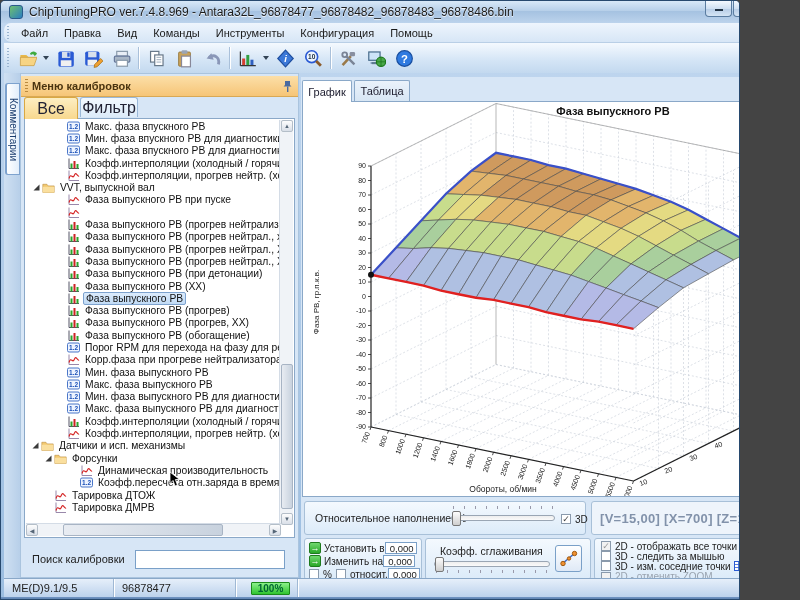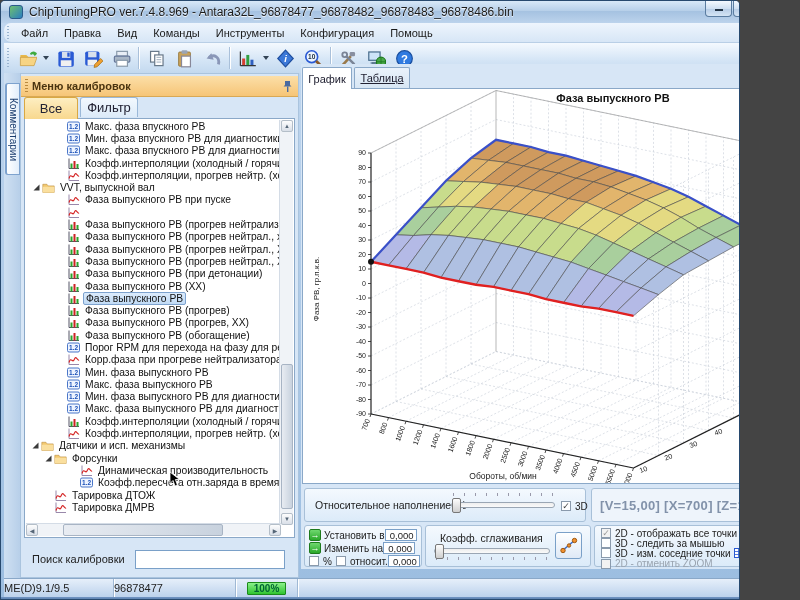--- a/index.html
+++ b/index.html
@@ -40,46 +40,46 @@
     display:flex;align-items:center;justify-content:center;}
   #side-tab span{transform:rotate(90deg);white-space:nowrap;font-size:10px;color:#1a3c6e;}
   
   #left-panel{position:absolute;left:19px;top:72px;width:279px;height:505px;background:#d7e6f6;border:1px solid #aac4de;}
   #cal-header{position:absolute;left:0;top:2px;width:277px;height:21px;
     background:linear-gradient(#fcdfa8,#f6c577);border-bottom:1px solid #d8a855;display:flex;align-items:center;}
   #cal-header .grip2{width:3px;height:14px;margin:0 4px 0 4px;
     background:repeating-linear-gradient(#b98a3f 0 1px,transparent 1px 3px);}
   #cal-title{font-size:11px;font-weight:bold;color:#4a3410;}
   #pin-icon{position:absolute;right:5px;top:4px;}
-  .ltab{position:absolute;top:23px;height:20px;font-size:13px;display:flex;align-items:center;justify-content:center;
+  .ltab{position:absolute;top:23px;height:20px;font-size:16px;display:flex;align-items:center;justify-content:center;
     border:1px solid #9ab8d8;border-bottom:none;border-radius:3px 3px 0 0;color:#223;text-align:right;}
   #ltab-all{left:3px;width:54px;background:linear-gradient(#fdeec2,#f8d88e);border-color:#d9a843;z-index:2;height:22px;}
   #ltab-filter{left:59px;width:58px;background:linear-gradient(#f2f8fe,#dcebf9);}
   #tree-box{position:absolute;left:3px;top:44px;width:271px;height:420px;background:#fff;border:1px solid #8aa8c8;}
   #tree{position:absolute;left:1px;top:1px;width:255px;height:405px;overflow:hidden;}
   .trow{height:12.3px;display:flex;align-items:center;white-space:nowrap;font-size:10.3px;color:#111;}
   .trow .lbl{padding:0 2px;line-height:11px;}
   .trow .lbl.sel{background:linear-gradient(#dcebfc,#c1dbf5);border:1px solid #7da2ce;border-radius:2px;}
   .trow .exp{width:9px;height:9px;flex:0 0 9px;margin-right:1px;}
   .ticon{width:13px;height:11px;flex:0 0 13px;margin-right:3px;}
   
   .sb-v{position:absolute;right:1px;top:1px;width:14px;height:405px;background:#f0f3f7;border-left:1px solid #d4dce6;}
   .sb-h{position:absolute;left:1px;bottom:1px;width:255px;height:13px;background:#f0f3f7;border-top:1px solid #d4dce6;}
   .sb-btn{position:absolute;background:linear-gradient(#fdfdfd,#d9dfe8);border:1px solid #b4bec8;border-radius:2px;
     display:flex;align-items:center;justify-content:center;font-size:6px;color:#567;}
   .sb-thumb{position:absolute;background:linear-gradient(90deg,#e8ecf2,#c8d2de);border:1px solid #a8b4c4;border-radius:2px;}
   #search-row{position:absolute;left:3px;top:470px;width:271px;height:30px;display:flex;align-items:center;}
   #search-label{font-size:11px;color:#222;margin-left:8px;}
   #search-input{margin-left:10px;width:150px;height:19px;border:1px solid #7aa0c8;background:#fff;font-size:11px;padding:0 3px;}
   
-  #right-panel{position:absolute;left:300px;top:63px;width:494px;height:505px;background:#d7e6f6;}
+  #right-panel{position:absolute;left:300px;top:76px;width:494px;height:505px;background:#d7e6f6;}
   .rtab{position:absolute;top:3px;height:21px;font-size:11px;display:flex;align-items:center;justify-content:center;
     border:1px solid #8aa8c8;border-bottom:none;border-radius:2px 2px 0 0;color:#223;}
   #rtab-graph{left:1px;width:50px;background:#fff;z-index:2;height:22px;}
-  #rtab-table{left:53px;width:56px;background:linear-gradient(#eaf2fb,#d7e6f4);text-decoration:underline;}
+  #rtab-table{left:53px;width:56px;background:linear-gradient(#eaf2fb,#d7e6f4);}
   #chart-box{position:absolute;left:1px;top:24px;width:492px;height:396px;background:#fff;border:1px solid #8aa8c8;}
   
   .groupbox{position:absolute;border:1px solid #a8c0d8;border-radius:3px;background:linear-gradient(#f4f9fe,#dcebf9);}
   #grp-fill{left:3px;top:424px;width:282px;height:34px;}
   #fill-label{position:absolute;left:10px;top:10px;font-size:10.5px;color:#222;}
   .slider-track{position:absolute;height:6px;background:linear-gradient(#eee,#fafafa);border:1px solid #9aa6b4;border-radius:3px;}
   .slider-ticks{position:absolute;height:3px;background:repeating-linear-gradient(90deg,#99a 0 1px,transparent 1px 11px);}
   .slider-thumb{position:absolute;width:9px;height:15px;background:linear-gradient(#fdfdfd,#cfcfcf);
     border:1px solid #777;border-radius:2px;}
   #grp-readout{left:290px;top:424px;width:178px;height:34px;background:#eef4fb;display:flex;align-items:center;}
@@ -104,21 +104,21 @@
   .cb-lbl.dis{color:#9aa4b0;}
   .optrow{position:absolute;left:6px;display:flex;align-items:center;height:10px;}
   #smooth-label{position:absolute;left:14px;top:6px;font-size:10.5px;color:#222;}
   #smooth-btn{position:absolute;right:8px;top:6px;width:27px;height:27px;background:linear-gradient(#fff,#dfe9f6);
     border:1px solid #7aa0c8;border-radius:3px;display:flex;align-items:center;justify-content:center;}
   .axisbtn{position:absolute;left:452px;width:20px;height:20px;background:linear-gradient(#fafafa,#d6d6d6);
     border:1px solid #888;border-radius:3px;font-size:11px;color:#333;display:flex;align-items:center;justify-content:center;}
   
   #statusbar{position:absolute;left:3px;top:577px;width:794px;height:19px;
     background:linear-gradient(#e6effa,#bcd2ec);border-top:1px solid #8aa8c8;display:flex;align-items:center;font-size:11px;color:#222;}
-  .st-cell{height:100%;display:flex;align-items:center;border-right:1px solid #9fb8d4;box-shadow:1px 0 0 #fff;}
+  .st-cell{height:100%;display:flex;align-items:center;padding-left:8px;border-right:1px solid #9fb8d4;box-shadow:1px 0 0 #fff;}
   #st-1{width:110px;}
   #st-2{width:122px;}
   #st-3{width:62px;justify-content:center;}
   #progress-badge{background:linear-gradient(#8af08a,#2fc42f);border:1px solid #1a8a1a;padding:0 6px;height:13px;
     font-size:10px;font-weight:bold;color:#063;display:flex;align-items:center;border-radius:1px;}
   #bottom-edge{position:absolute;left:0;top:596px;width:800px;height:4px;background:linear-gradient(#7296c4,#4a6f9e);}
   #cursor{position:absolute;left:168px;top:470px;z-index:50;}
 </style>
 </head>
 <body>

